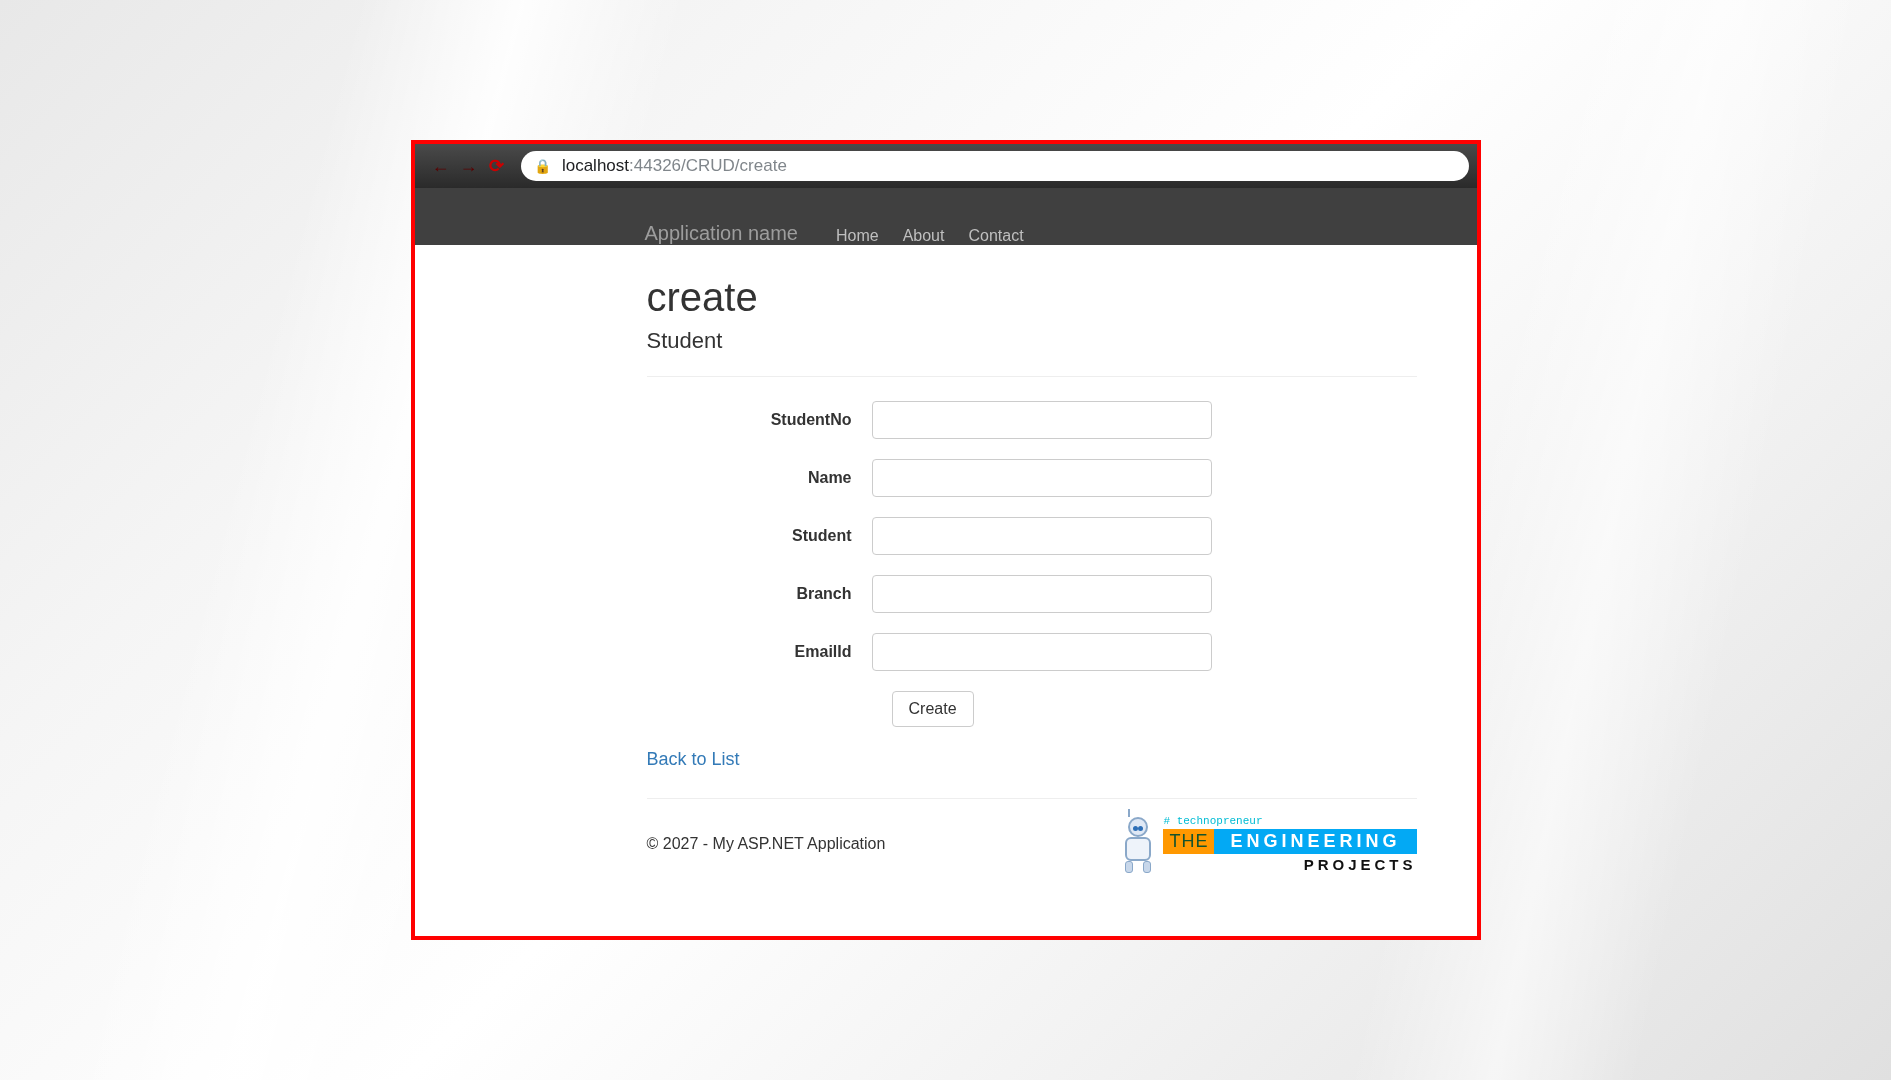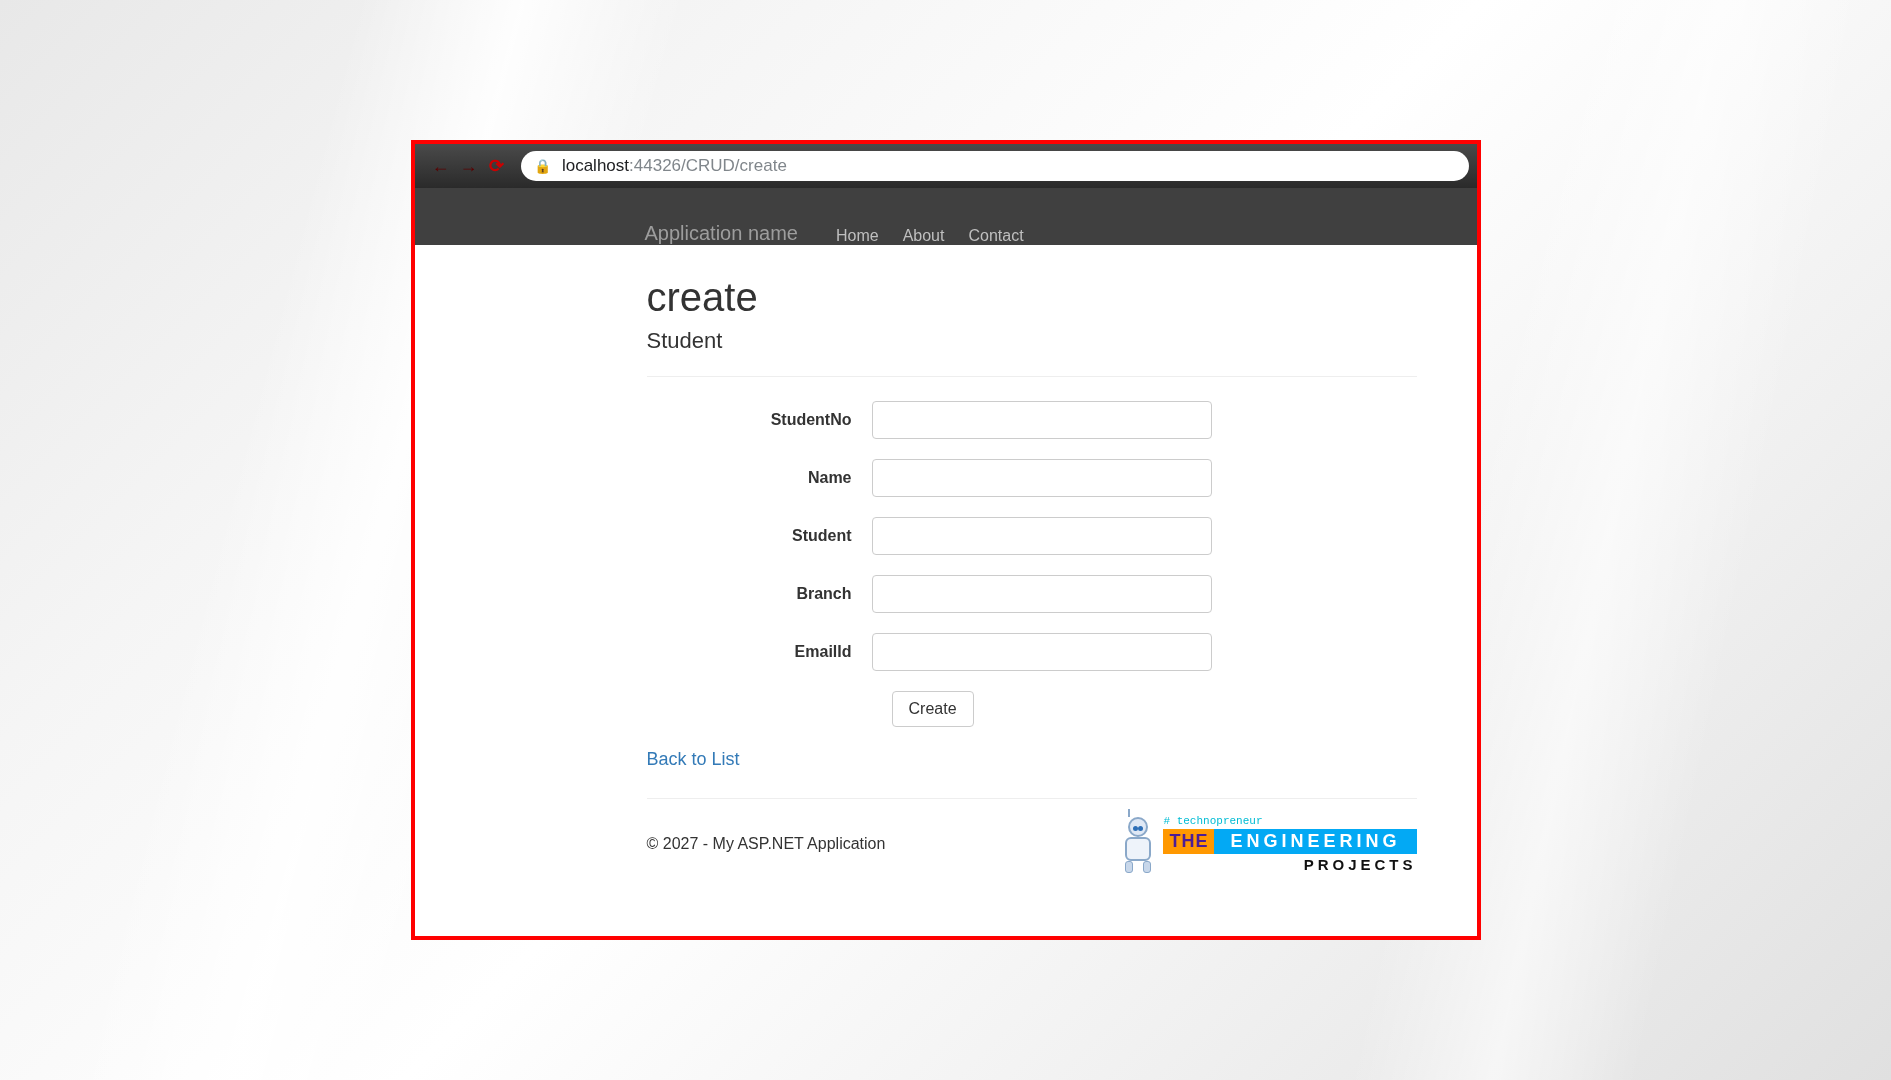--- a/index.html
+++ b/index.html
@@ -213,21 +213,21 @@
     }
     .robot-eye { position:absolute; width:5px;height:5px;background:#2e6fb7;border-radius:50%;top:7px;}
     .robot-eye.l{left:3px;} .robot-eye.r{right:3px;}
     .robot-ant{position:absolute;width:2px;height:8px;background:#8aa8c9;top:-8px;left:9px;}
     .robot-body{position:absolute;top:20px;left:6px;width:26px;height:24px;background:#eef3fa;border:2px solid #8aa8c9;border-radius:6px;}
     .robot-leg{position:absolute;bottom:0;width:8px;height:12px;background:#c8d7ea;border:1px solid #8aa8c9;border-radius:3px;}
     .robot-leg.l{left:6px;} .robot-leg.r{right:6px;}
     .logo-text { display:flex; flex-direction:column; }
     .tagline { font-size:11px; color:#00bcd4; font-family: "Courier New", monospace; margin-bottom:2px;}
     .logo-row { display:flex; }
-    .logo-the { background:#ff9800; color:#4c1d95; font-weight:700; font-size:18px; padding:2px 6px; letter-spacing:1px;}
+    .logo-the { background:#ff9800; color:#14532d; font-weight:400; font-size:18px; padding:2px 6px; letter-spacing:1px;}
     .logo-eng { background:#03a9f4; color:#fff; font-weight:900; font-size:18px; padding:2px 16px; letter-spacing:4px;}
     .logo-proj { color:#111; font-weight:900; font-size:15px; letter-spacing:4px; text-align:right; margin-top:2px;}
   </style>
 </head>
 <body>
 
 <div class="frame">
 
   <div class="browser-bar">
     <div class="nav-btns">

